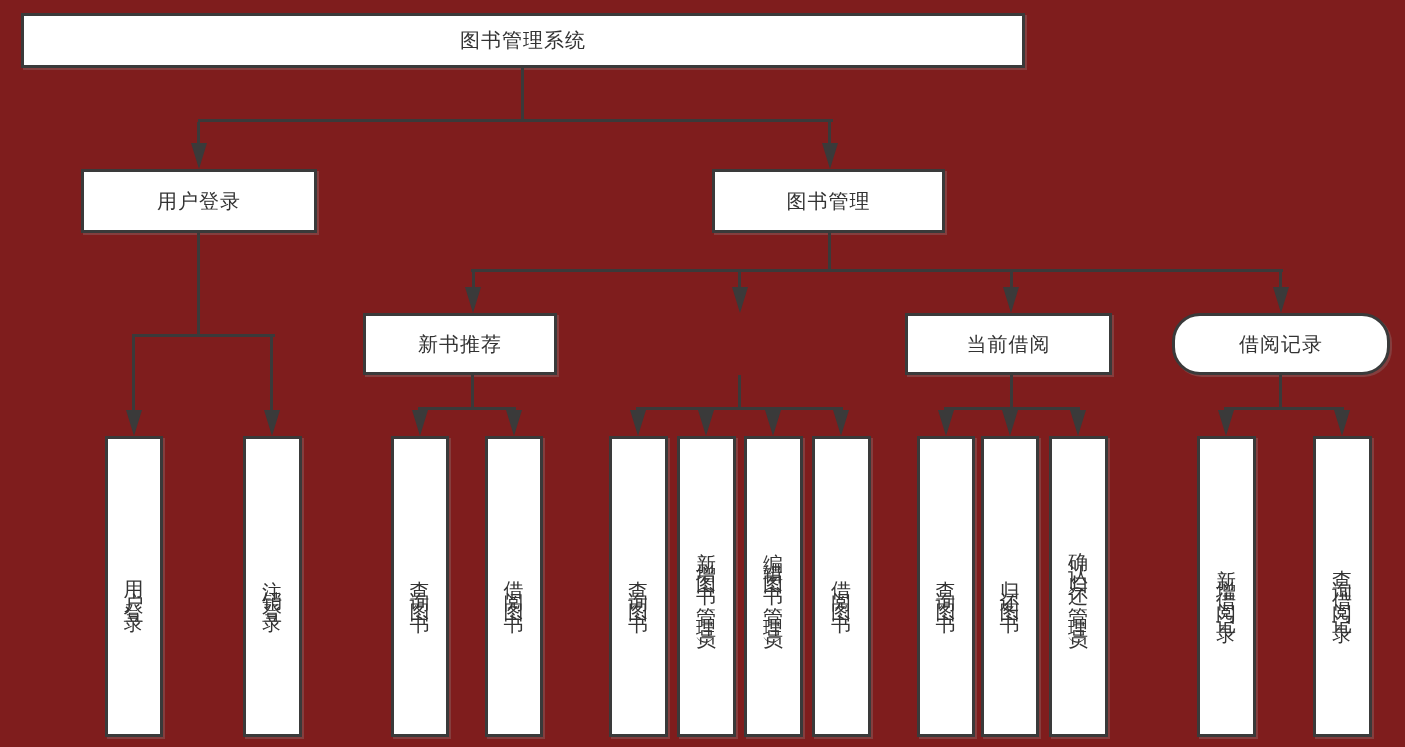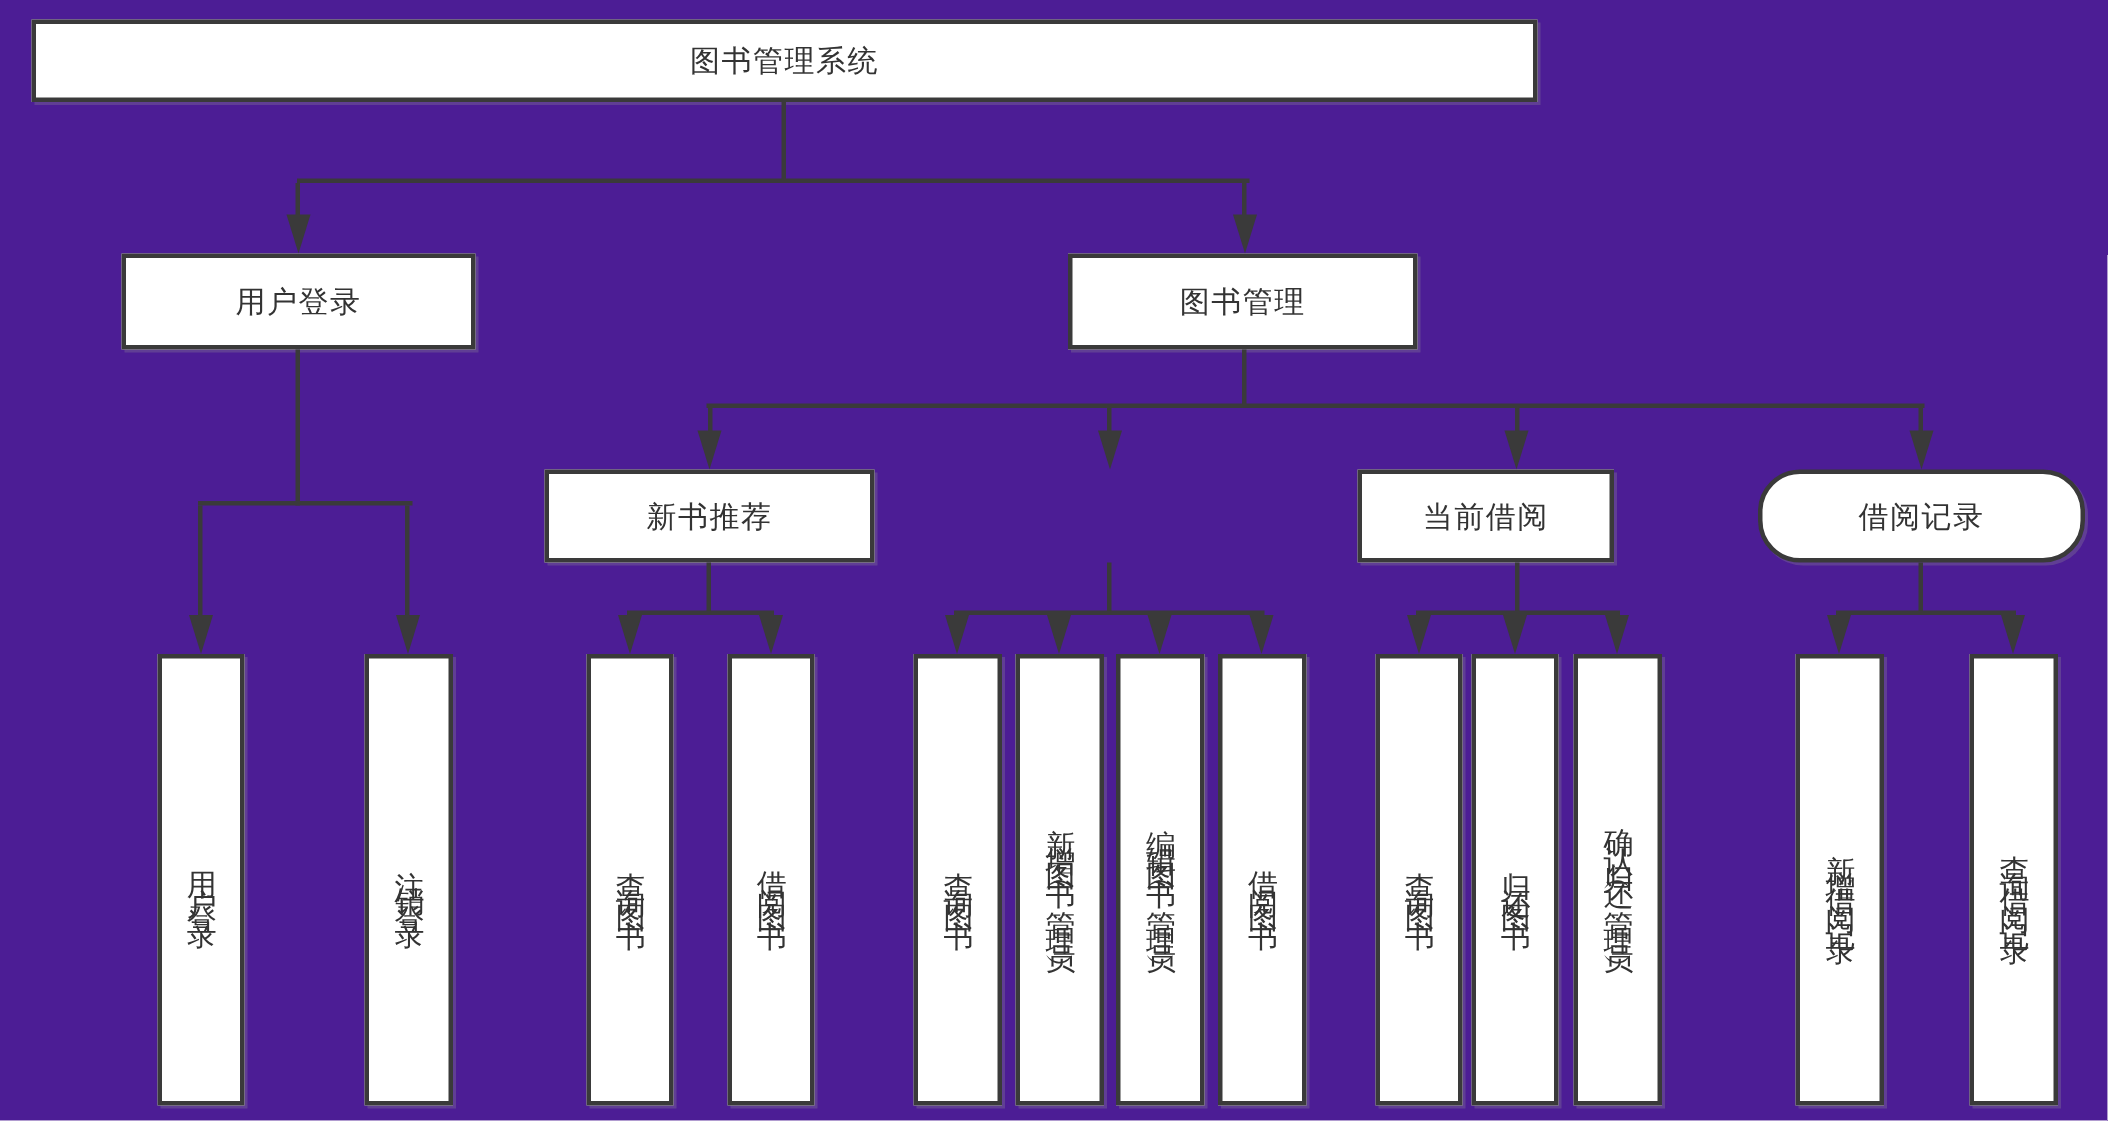--- a/index.html
+++ b/index.html
@@ -1,17 +1,17 @@
 <!DOCTYPE html>
 <html><head>
 <meta charset="utf-8">
 <style>
   html,body{margin:0;padding:0;background:#ffffff;}
   .stage{
-    position:relative;width:1405px;height:747px;background:#4c1d95;overflow:hidden;
+    position:relative;width:1405px;height:747px;background:#7f1d1d;overflow:hidden;
     font-family:"Liberation Sans","DejaVu Sans",sans-serif;color:#333333;
   }
   .box{
     position:absolute;box-sizing:border-box;background:#ffffff;
     border:3px solid #3a3a3a;display:flex;align-items:center;justify-content:center;
     box-shadow:2px 2px 0 rgba(150,150,150,0.28);
   }
   .box .lbl{font-size:20px;letter-spacing:1px;white-space:nowrap;}
   .leaf .lbl{
     writing-mode:vertical-rl;text-orientation:mixed;
@@ -37,24 +37,24 @@
     <span class="lbl">图书管理系统</span>
   </div>
 
   <div class="box" style="left:81px;top:169px;width:236px;height:64px;">
     <span class="lbl">用户登录</span>
   </div>
   <div class="box" style="left:712px;top:169px;width:233px;height:64px;justify-content:center;">
     <span class="lbl">图书管理</span>
   </div>
 
-  <div class="box" style="left:363px;top:313px;width:220px;height:62px;">
+  <div class="box" style="left:363px;top:313px;width:194px;height:62px;">
     <span class="lbl">新书推荐</span>
   </div>
-  <div class="box" style="left:905px;top:313px;width:171px;height:62px;align-items:center;">
+  <div class="box" style="left:905px;top:313px;width:207px;height:62px;align-items:center;">
     <span class="lbl">当前借阅</span>
   </div>
   <div class="box" style="left:1172px;top:313px;width:218px;height:62px;border-radius:28px;">
     <span class="lbl">借阅记录</span>
   </div>
 
   <div class="box leaf" style="left:105px;top:436px;width:58px;height:301px;">
     <span class="lbl">用户登录</span>
   </div>
   <div class="box leaf" style="left:243px;top:436px;width:59px;height:301px;">

